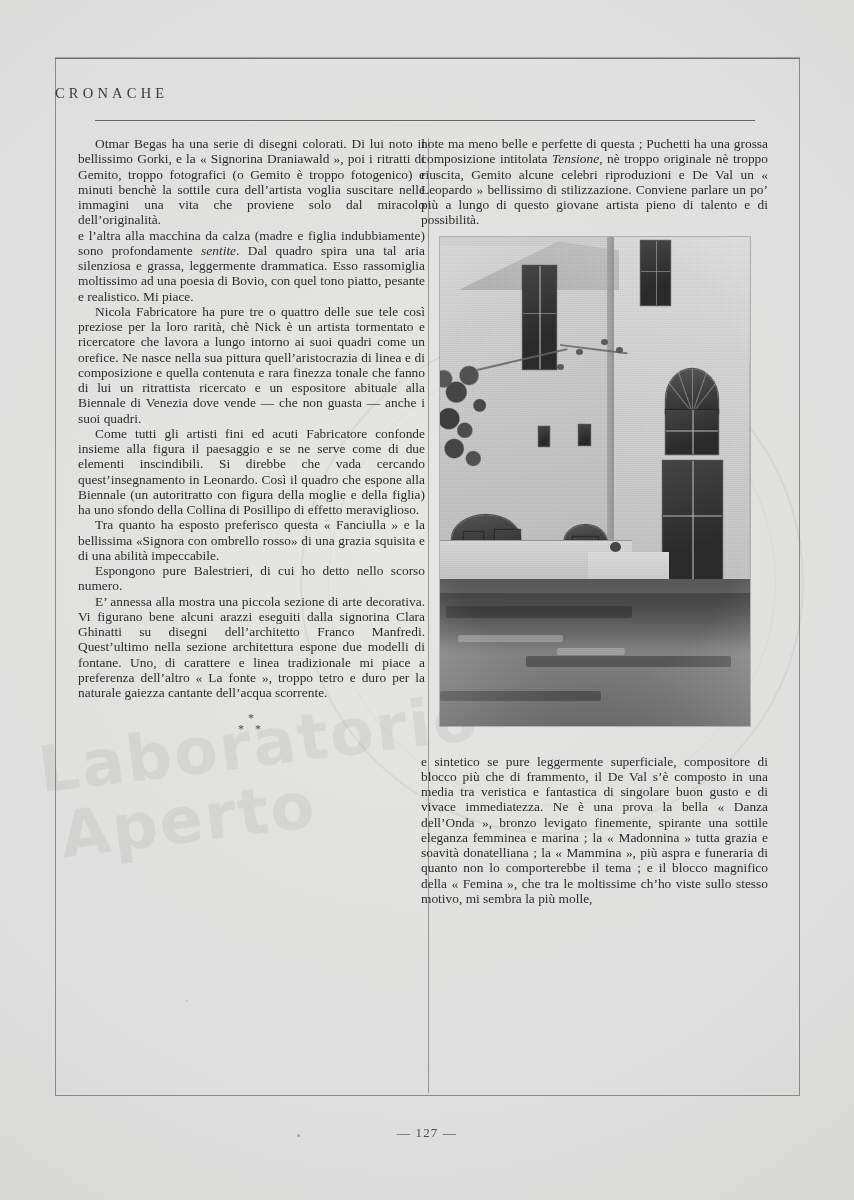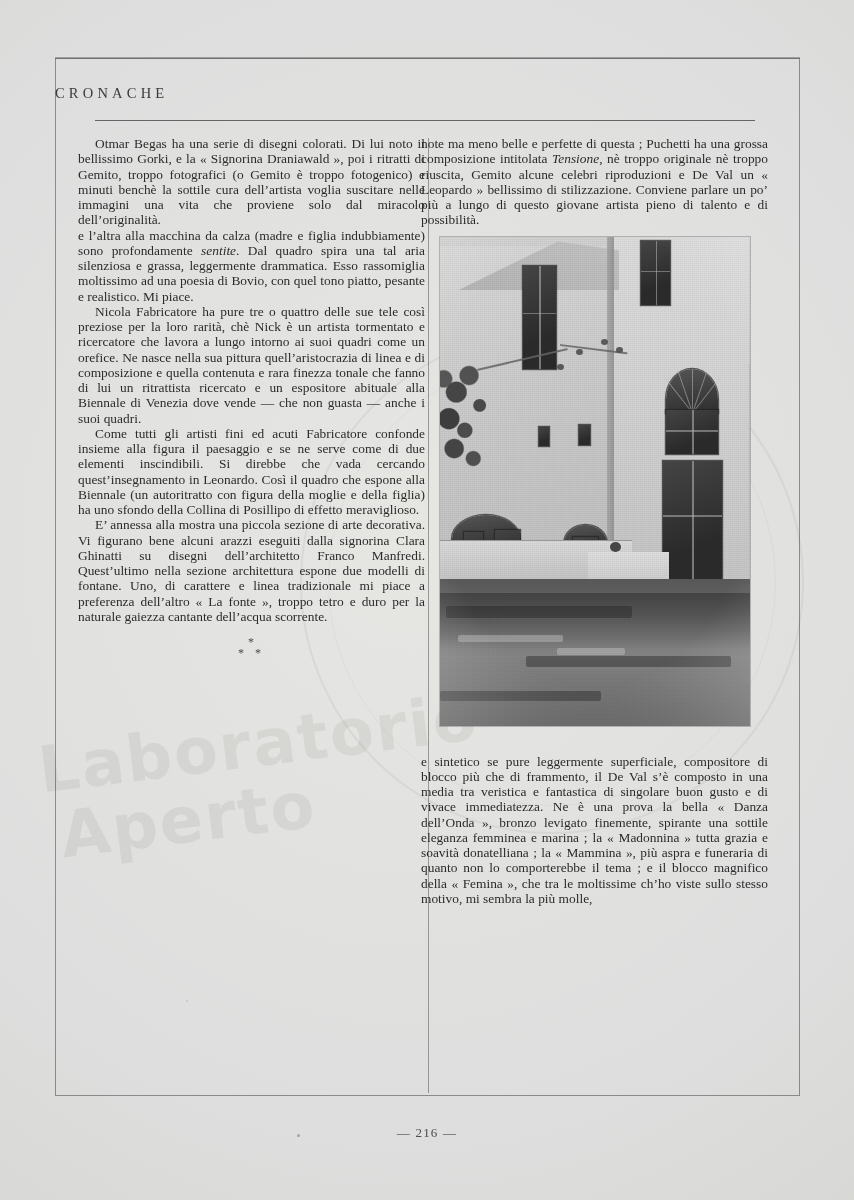--- a/index.html
+++ b/index.html
@@ -218,20 +218,22 @@
 <div id="coldiv"></div>
 
 <div id="cols">
 
   <div class="col left">
     <div id="left-paras">
         <p class="body">Otmar Begas ha una serie di disegni colorati. Di lui noto il bellissimo Gorki, e la « Signorina Draniawald », poi i ritratti di Gemito, troppo fotografici (o Gemito è troppo fotogenico) e minuti benchè la sottile cura dell’artista voglia suscitare nelle immagini una vita che proviene solo dal miracolo dell’originalità.</p>
         <p class="body noind">e l’altra alla macchina da calza (madre e figlia indubbiamente) sono profondamente <i>sentite</i>. Dal quadro spira una tal aria silenziosa e grassa, leggermente drammatica. Esso rassomiglia moltissimo ad una poesia di Bovio, con quel tono piatto, pesante e realistico. Mi piace.</p>
         <p class="body">Nicola Fabricatore ha pure tre o quattro delle sue tele così preziose per la loro rarità, chè Nick è un artista tormentato e ricercatore che lavora a lungo intorno ai suoi quadri come un orefice. Ne nasce nella sua pittura quell’aristocrazia di linea e di composizione e quella contenuta e rara finezza tonale che fanno di lui un ritrattista ricercato e un espositore abituale alla Biennale di Venezia dove vende — che non guasta — anche i suoi quadri.</p>
         <p class="body">Come tutti gli artisti fini ed acuti Fabricatore confonde insieme alla figura il paesaggio e se ne serve come di due elementi inscindibili. Si direbbe che vada cercando quest’insegnamento in Leonardo. Così il quadro che espone alla Biennale (un autoritratto con figura della moglie e della figlia) ha uno sfondo della Collina di Posillipo di effetto meraviglioso.</p>
+        <p class="body">Tra quanto ha esposto preferisco questa « Fanciulla » e la bellissima «Signora con ombrello rosso» di una grazia squisita e di una abilità impeccabile.</p>
+        <p class="body">Espongono pure Balestrieri, di cui ho detto nello scorso numero.</p>
         <p class="body">E’ annessa alla mostra una piccola sezione di arte decorativa. Vi figurano bene alcuni arazzi eseguiti dalla signorina Clara Ghinatti su disegni dell’architetto Franco Manfredi. Quest’ultimo nella sezione architettura espone due modelli di fontane. Uno, di carattere e linea tradizionale mi piace a preferenza dell’altro « La fonte », troppo tetro e duro per la naturale gaiezza cantante dell’acqua scorrente.</p>
       </div>
     <div class="asterisks">
       <span class="top">*</span>
       <span>*  *</span>
     </div>
   </div>
 
   <div class="col right">
     <div id="right-paras-top">
@@ -310,16 +312,16 @@
 
     </div>
 
     <div id="right-paras-bottom" style="margin-top:28px;">
         <p class="body noind">e sintetico se pure leggermente superficiale, compositore di blocco più che di frammento, il De Val s’è composto in una media tra veristica e fantastica di singolare buon gusto e di vivace immediatezza. Ne è una prova la bella « Danza dell’Onda », bronzo levigato finemente, spirante una sottile eleganza femminea e marina ; la « Madonnina » tutta grazia e soavità donatelliana ; la « Mammina », più aspra e funeraria di quanto non lo comporterebbe il tema ; e il blocco magnifico della « Femina », che tra le moltissime ch’ho viste sullo stesso motivo, mi sembra la più molle,</p>
       </div>
   </div>
 
 </div>
 
-<div id="pagenum">— 216 —</div>
+<div id="pagenum">— 127 —</div>
 
 <div class="speck" style="left:297px;top:1134px;width:3px;height:3px;"></div>
 <div class="speck" style="left:186px;top:1000px;width:2px;height:2px;opacity:.5;"></div>
 
 </body></html>

